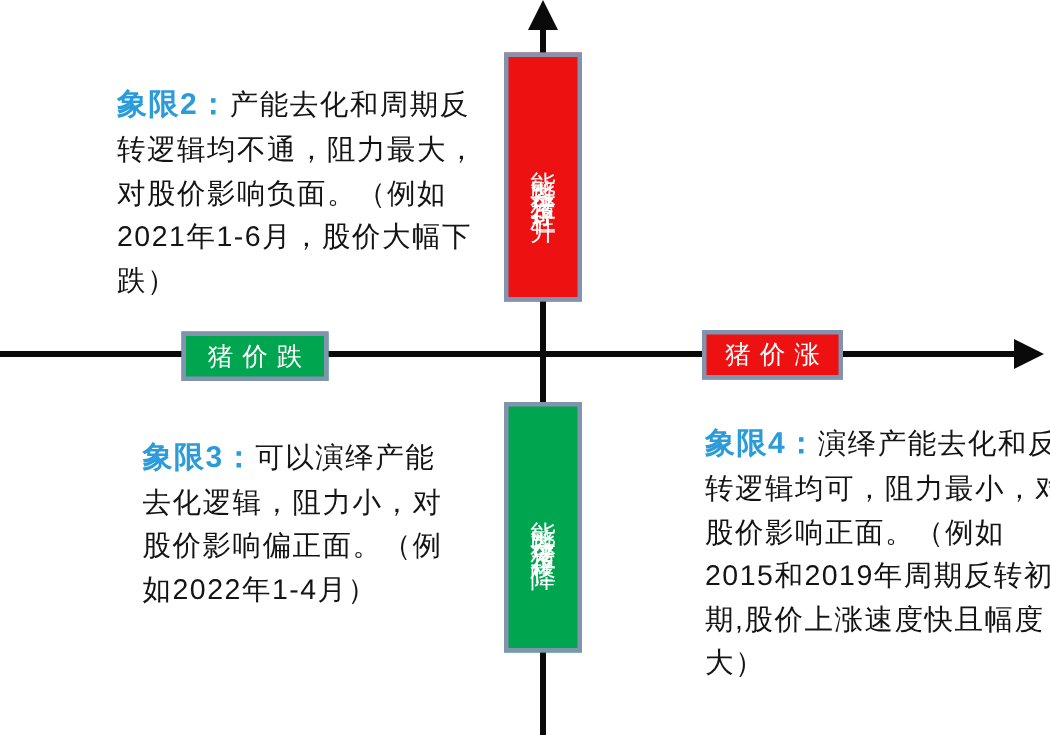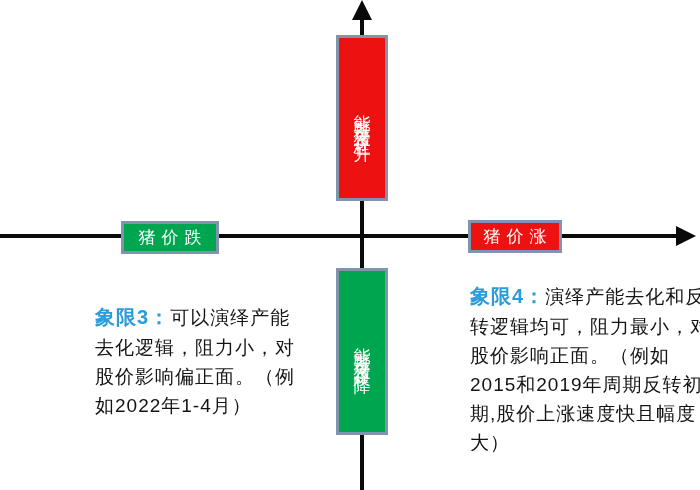--- a/index.html
+++ b/index.html
@@ -103,21 +103,21 @@
     text-align: left;
     z-index: 2;
   }
   .qlabel {
     color: #2b9cd9;
     font-weight: bold;
     font-size: 20px;
   }
   .q.q2 { left: 78px;  top: 55px;  width: 240px; }
   .q.q1 { left: 447px; top: 60px;  width: 232px; }
-  .q.q3 { left: 95px;  top: 290px; width: 208px; margin-top: 12px; }
+  .q.q3 { left: 95px;  top: 290px; width: 208px; }
   .q.q4 { left: 455px; top: 281px; width: 240px; margin-left: 15px; }
 </style>
 </head>
 <body>
 
 <div class="canvas">
 
   <div class="h-axis"></div>
   <div class="h-arrow"></div>
   <div class="v-axis"></div>
@@ -130,20 +130,23 @@
     <span class="vtext">能繁母猪存栏降</span>
   </div>
 
   <div class="hbox left">
     <span class="htext">猪价跌</span>
   </div>
   <div class="hbox right">
     <span class="htext">猪价涨</span>
   </div>
 
+  <p class="q q2">
+    <span class="qlabel">象限2：</span><span>产能去化和周期反转逻辑均不通，阻力最大，对股价影响负面。（例如2021年1-6月，股价大幅下跌）</span>
+  </p>
 
 
   <p class="q q3">
     <span class="qlabel">象限3：</span><span>可以演绎产能去化逻辑，阻力小，对股价影响偏正面。（例如2022年1-4月）</span>
   </p>
 
   <p class="q q4">
     <span class="qlabel">象限4：</span><span>演绎产能去化和反转逻辑均可，阻力最小，对股价影响正面。（例如2015和2019年周期反转初期,股价上涨速度快且幅度大）</span>
   </p>
 

